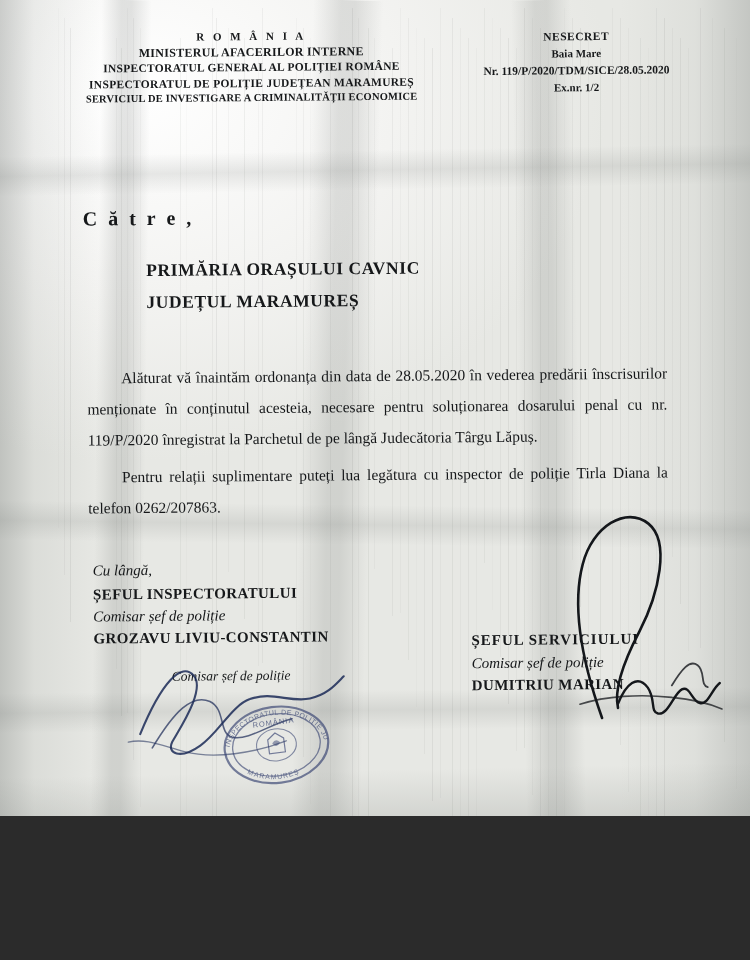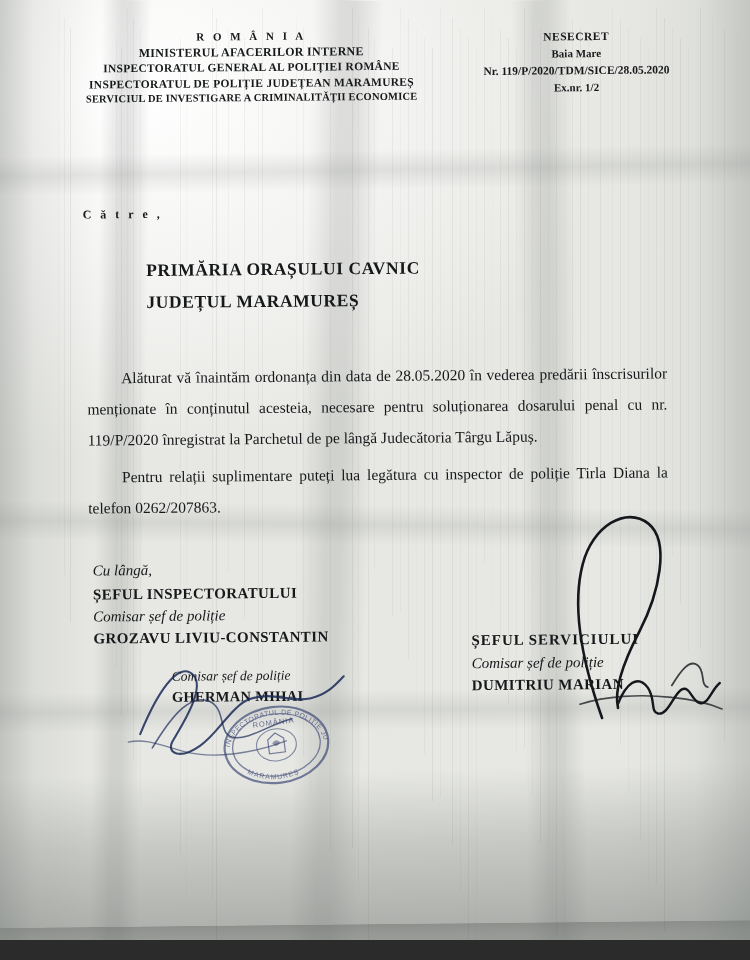--- a/index.html
+++ b/index.html
@@ -3,21 +3,21 @@
 <meta charset="utf-8">
 <style>
   html, body {
     margin: 0;
     padding: 0;
     background: #2b2b2b;
   }
   #page {
     position: relative;
     width: 750px;
-    height: 940px;
+    height: 816px;
     overflow: hidden;
     background: #cfd0cc;
     font-family: "Liberation Serif", serif;
   }
 
   
   .paper {
     position: absolute;
     left: -12px;
     top: -6px;
@@ -124,21 +124,21 @@
   }
   .hdr-right .sec { letter-spacing: 0.5px; }
   .hdr-right .city { font-size: 11px; }
   .hdr-right .nr { font-weight: bold; font-size: 11.5px; }
   .hdr-right .ex { font-weight: bold; font-size: 11px; }
 
   .catre {
     position: absolute;
     left: 85px;
     top: 205px;
-    font-size: 12px;
+    font-size: 20px;
     letter-spacing: 3px;
     font-weight: bold;
   }
 
   .dest1 {
     position: absolute;
     left: 148px;
     top: 258px;
     font-size: 17.5px;
     font-weight: bold;
@@ -329,21 +329,20 @@
     <div class="closing">Cu lângă,</div>
 
     <div class="sig-left">
       <div class="b">ȘEFUL INSPECTORATULUI</div>
       <div class="i">Comisar șef de poliție</div>
       <div class="b">GROZAVU LIVIU-CONSTANTIN</div>
     </div>
 
     <div class="sig-left-sub">
       <div>Comisar șef de poliție</div>
-      <div class="nm">GHERMAN MIHAI</div>
     </div>
 
     <div class="sig-right">
       <div class="b">ȘEFUL  SERVICIULUI</div>
       <div class="i">Comisar șef de poliție</div>
       <div class="nm">DUMITRIU MARIAN</div>
     </div>
 
     <svg class="ink" style="left:120px; top:640px;" width="230" height="130" viewBox="0 0 230 130">
       <path d="M18,92 C40,40 60,20 72,34 C84,48 58,86 50,100 C44,112 58,118 78,104 C96,92 110,64 128,58 C150,50 168,62 188,58 C206,54 214,44 222,36" fill="none" stroke="#1b2a57" stroke-width="2.1" stroke-linecap="round" opacity="0.85"></path>

